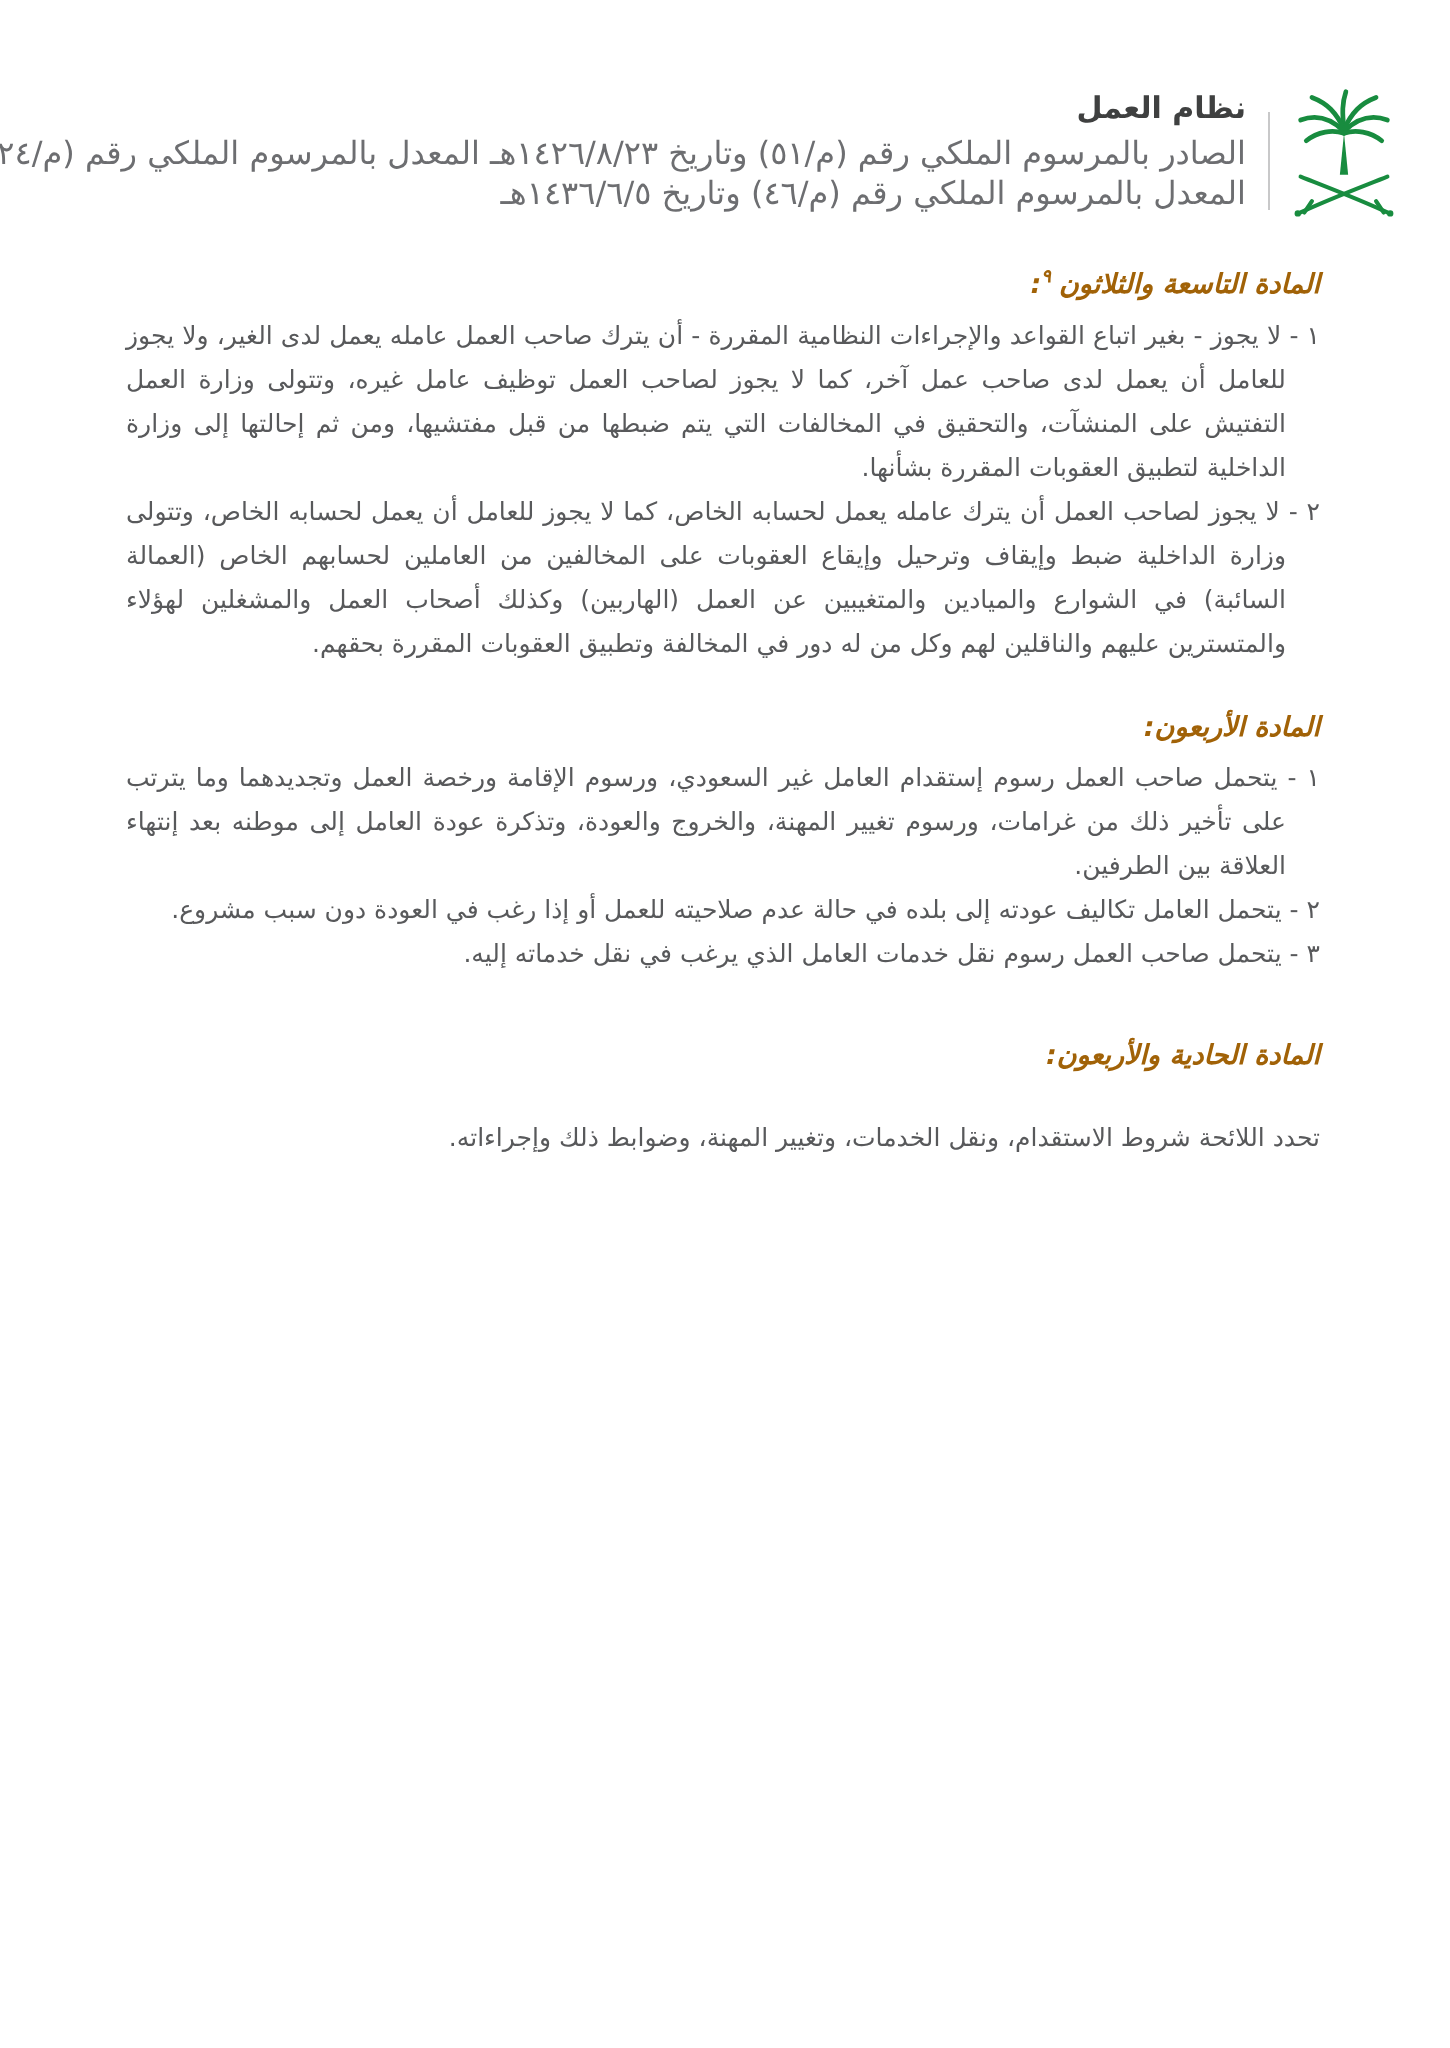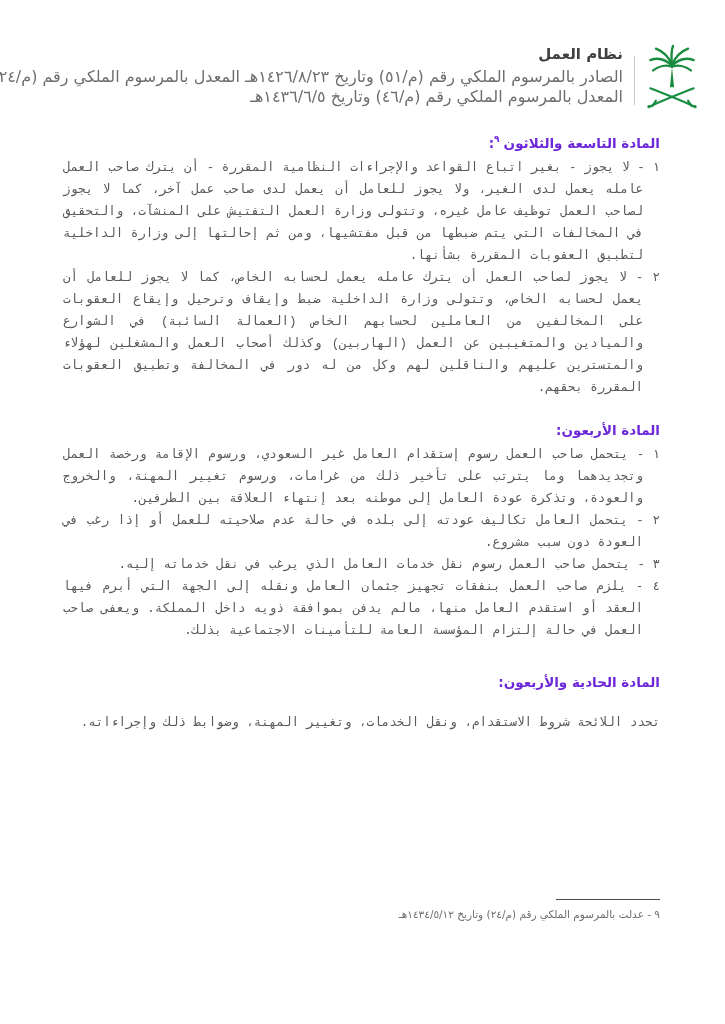--- a/index.html
+++ b/index.html
@@ -13,28 +13,28 @@
   
   .emblem-large{position:absolute;top:44px;right:24px;width:58px;height:66px;}
   .header-divider{position:absolute;top:56px;right:90px;width:1px;height:49px;background:#c8c8c9;}
   .header-text{position:absolute;top:45px;right:102px;width:560px;direction:rtl;text-align:right;}
   .header-title{font-size:15px;font-weight:bold;color:#3f4040;margin-bottom:4px;line-height:18px;}
   .header-sub{font-size:16px;color:#6d6e71;line-height:20px;white-space:nowrap;}
   
   .main{position:absolute;top:129px;right:65px;width:597px;direction:rtl;text-align:right;}
   .article-heading{
     margin:0 0 4px;line-height:20px;
-    font-size:13.5px;font-weight:bold;color:#6d28d9;
+    font-size:13.5px;font-weight:bold;color:#a16207;font-style:italic;
   }
   .article-heading .sup{font-size:9px;vertical-align:super;margin-right:4px;}
   .mt20{margin-top:21px;}
   .mt30{margin-top:30px;}
   .item{
     margin:0;font-size:12.5px;line-height:22px;color:#58595b;
-    text-align:justify;padding-right:17px;text-indent:-17px;font-family:Liberation Mono, monospace;
+    text-align:justify;padding-right:17px;text-indent:-17px;
   }
   .plain{padding-right:0;text-indent:0;margin-top:20px;}
   
   .footnote{position:absolute;top:899px;right:65px;width:597px;direction:rtl;text-align:right;}
   .footnote-rule{width:104px;height:1px;background:#4b4b4d;}
   .footnote-text{font-size:10.5px;color:#6d6e71;line-height:16px;margin-top:6px;}
   
   .footer{position:absolute;top:944px;right:20px;display:flex;align-items:center;gap:0;}
   .page-number{font-size:12.5px;color:#6d6e71;}
   .ministry-logo{display:flex;direction:rtl;align-items:flex-end;gap:5px;}
@@ -89,32 +89,27 @@
     <p class="item"><span>٢ - </span><span>لا يجوز لصاحب العمل أن يترك عامله يعمل لحسابه الخاص، كما لا يجوز للعامل أن يعمل لحسابه الخاص، وتتولى وزارة الداخلية ضبط وإيقاف وترحيل وإيقاع العقوبات على المخالفين من العاملين لحسابهم الخاص (العمالة السائبة) في الشوارع والميادين والمتغيبين عن العمل (الهاربين) وكذلك أصحاب العمل والمشغلين لهؤلاء والمتسترين عليهم والناقلين لهم وكل من له دور في المخالفة وتطبيق العقوبات المقررة بحقهم.</span></p>
 
     <h2 class="article-heading mt20">المادة الأربعون:</h2>
 
     <p class="item"><span>١ - </span><span>يتحمل صاحب العمل رسوم إستقدام العامل غير السعودي، ورسوم الإقامة ورخصة العمل وتجديدهما وما يترتب على تأخير ذلك من غرامات، ورسوم تغيير المهنة، والخروج والعودة، وتذكرة عودة العامل إلى موطنه بعد إنتهاء العلاقة بين الطرفين.</span></p>
 
     <p class="item"><span>٢ - </span><span>يتحمل العامل تكاليف عودته إلى بلده في حالة عدم صلاحيته للعمل أو إذا رغب في العودة دون سبب مشروع.</span></p>
 
     <p class="item"><span>٣ - </span><span>يتحمل صاحب العمل رسوم نقل خدمات العامل الذي يرغب في نقل خدماته إليه.</span></p>
 
-    <p class="item"><span>٤ - </span><span>يلزم صاحب العمل بنفقات تجهيز جثمان العامل ونقله إلى الجهة التي أبرم فيها العقد أو استقدم العامل منها، مالم يدفن بموافقة ذويه داخل المملكة. ويعفى صاحب العمل في حالة إلتزام المؤسسة العامة للتأمينات الاجتماعية بذلك.</span></p>
 
     <h2 class="article-heading mt30">المادة الحادية والأربعون:</h2>
 
     <p class="item plain">تحدد اللائحة شروط الاستقدام، ونقل الخدمات، وتغيير المهنة، وضوابط ذلك وإجراءاته.</p>
 
   </div>
 
-  <div class="footnote">
-    <div class="footnote-rule"></div>
-    <div class="footnote-text">٩ - عدلت بالمرسوم الملكي رقم (م/٢٤) وتاريخ ١٤٣٤/٥/١٢هـ</div>
-  </div>
 
   <div class="footer">
     <div class="page-number">٢٥</div>
     <div class="ministry-logo">
       <div class="emblem-small">
         <svg viewBox="0 0 60 70" width="22" height="26">
           <g class="g" stroke-width="3.5">
             <path d="M30 22 C29 13 29 8 31 2"></path>
             <path d="M30 22 C26 13 21 8 13 5"></path>
             <path d="M30 22 C34 13 39 8 47 5"></path>

